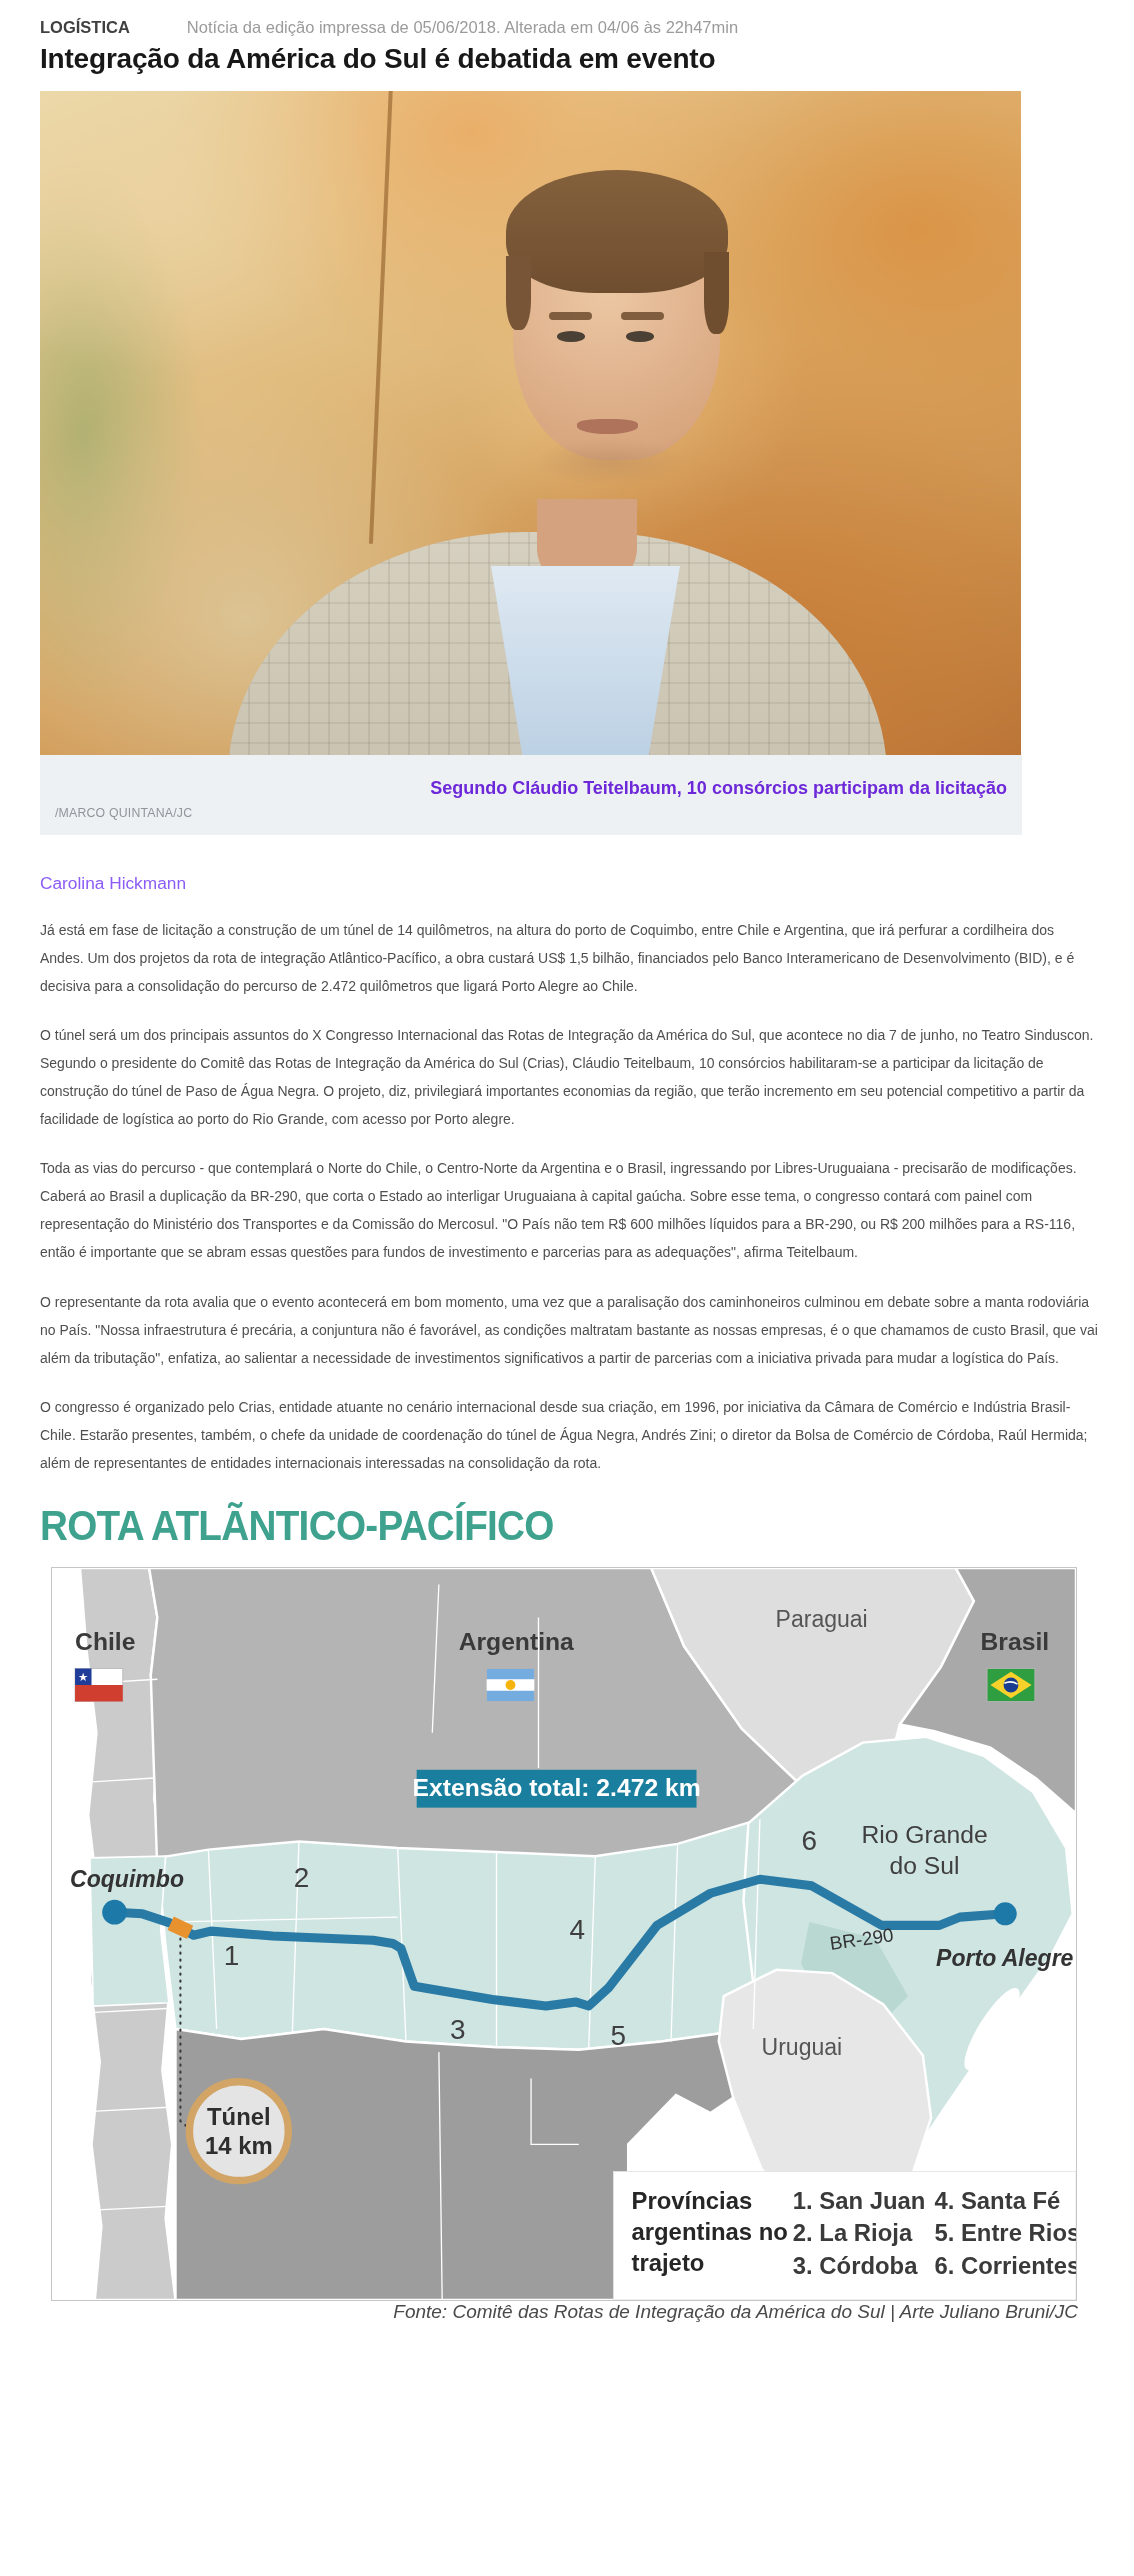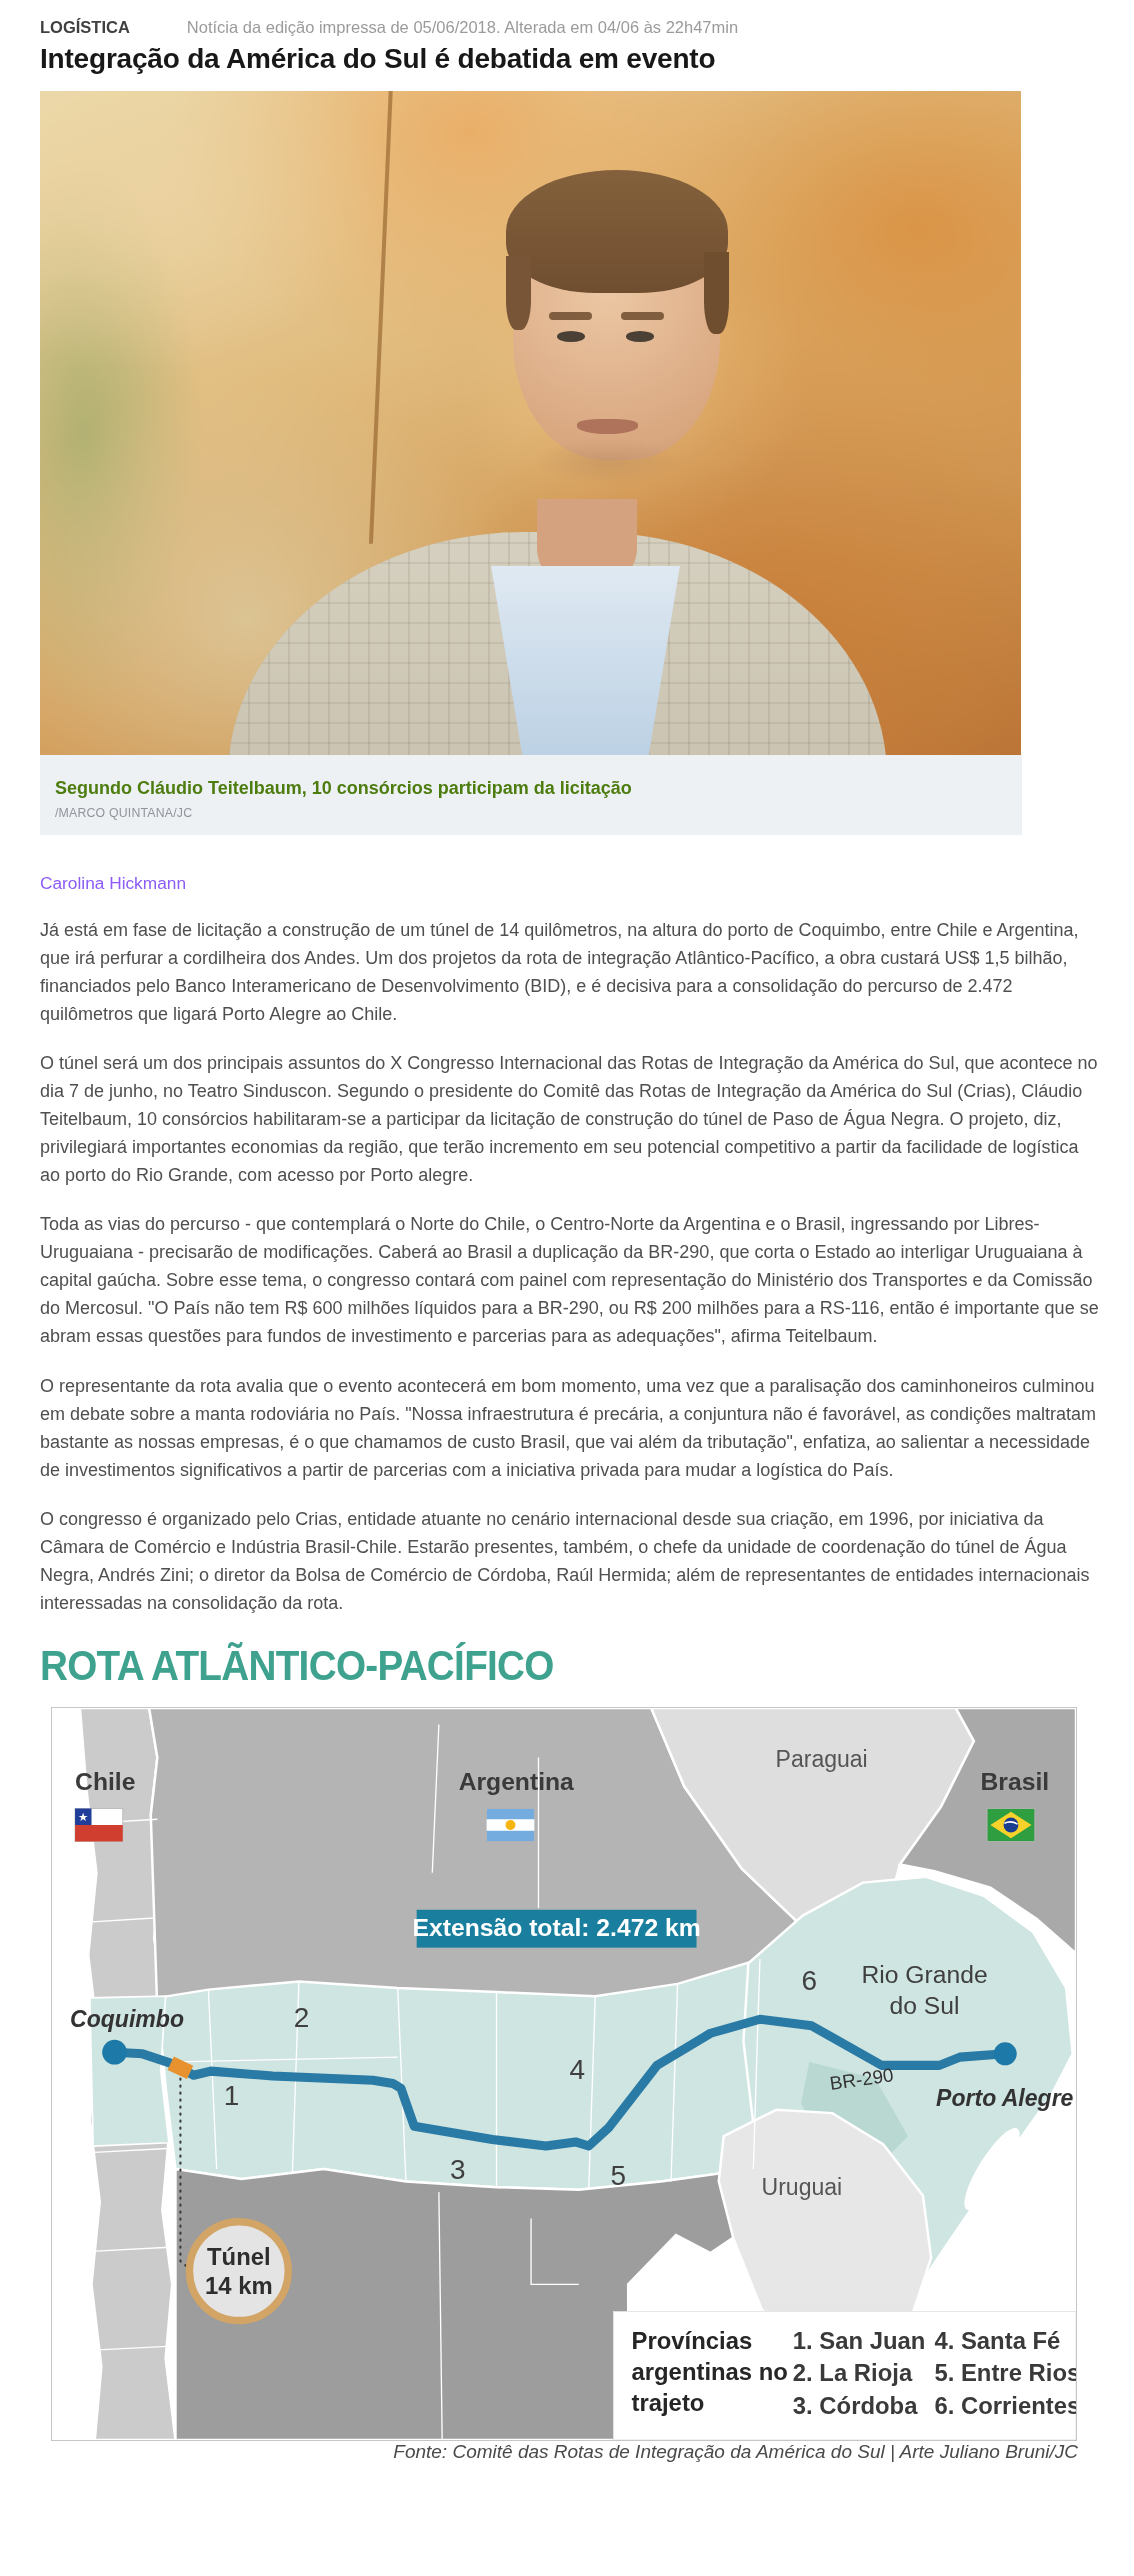--- a/index.html
+++ b/index.html
@@ -42,26 +42,26 @@
   .hair-side-l{position:absolute;left:466px;top:165px;width:25px;height:74px;background:#775536;border-radius:0 0 40% 40%;}
   .hair-side-r{position:absolute;left:664px;top:161px;width:25px;height:82px;background:#6f4e30;border-radius:0 0 40% 40%;}
   .brow{position:absolute;top:221px;width:43px;height:7.4px;background:#6d4c2e;border-radius:4.1px;opacity:.85;}
   .brow.l{left:509px;} .brow.r{left:581px;}
   .eye{position:absolute;top:240px;width:28px;height:10.7px;background:#2f2a23;border-radius:50%;opacity:.85;}
   .eye.l{left:517px;} .eye.r{left:586px;}
   .mouth{position:absolute;left:537px;top:328px;width:61px;height:15px;background:#a96d55;border-radius:40% 40% 55% 55%;opacity:.9;}
   .jaw-shadow{position:absolute;left:494px;top:346px;width:148px;height:49px;border-radius:50%;background:radial-gradient(ellipse at center,#b5875f66,transparent 70%);}
 
   .caption-box{width:952px;background:#eef1f4;padding:23px 15px 15px 15px;}
-  .caption{font-size:18px;font-weight:bold;color:#4d7c0f;line-height:21.4px;}
+  .caption{font-size:18px;font-weight:bold;color:#6d28d9;line-height:21.4px;text-align:right;}
   .credit{font-size:12.3px;color:#8f959b;margin-top:6.6px;letter-spacing:0.2px;}
 
   
   .author{margin-top:38px;font-size:17.3px;color:#8b5cf6;}
-  .article p{width:1060px;font-size:18px;line-height:28px;color:#4f4f4f;margin:21.4px 0 0 0;}
+  .article p{width:1060px;font-size:14px;line-height:28px;color:#4f4f4f;margin:21.4px 0 0 0;}
 
   
   .ig-title{margin-top:26px;font-size:43px;line-height:44px;font-weight:bold;color:#3fa28e;letter-spacing:-0.8px;transform:scaleX(.9);transform-origin:left;white-space:nowrap;}
   .map-frame{margin-top:20px;margin-left:10.7px;width:1024px;height:732px;border:1.6px solid #c6c6c6;box-sizing:content-box;background:#fff;}
   .map-frame svg{display:block;}
   .ig-source{width:1038px;text-align:right;font-style:italic;font-size:19px;color:#4a4a4a;}
 
   svg text{font-family:"Liberation Sans",sans-serif;}
   .t-country{font-size:30px;font-weight:bold;fill:#3a3a3a;}
   .t-country-lite{font-size:28px;fill:#555;}

